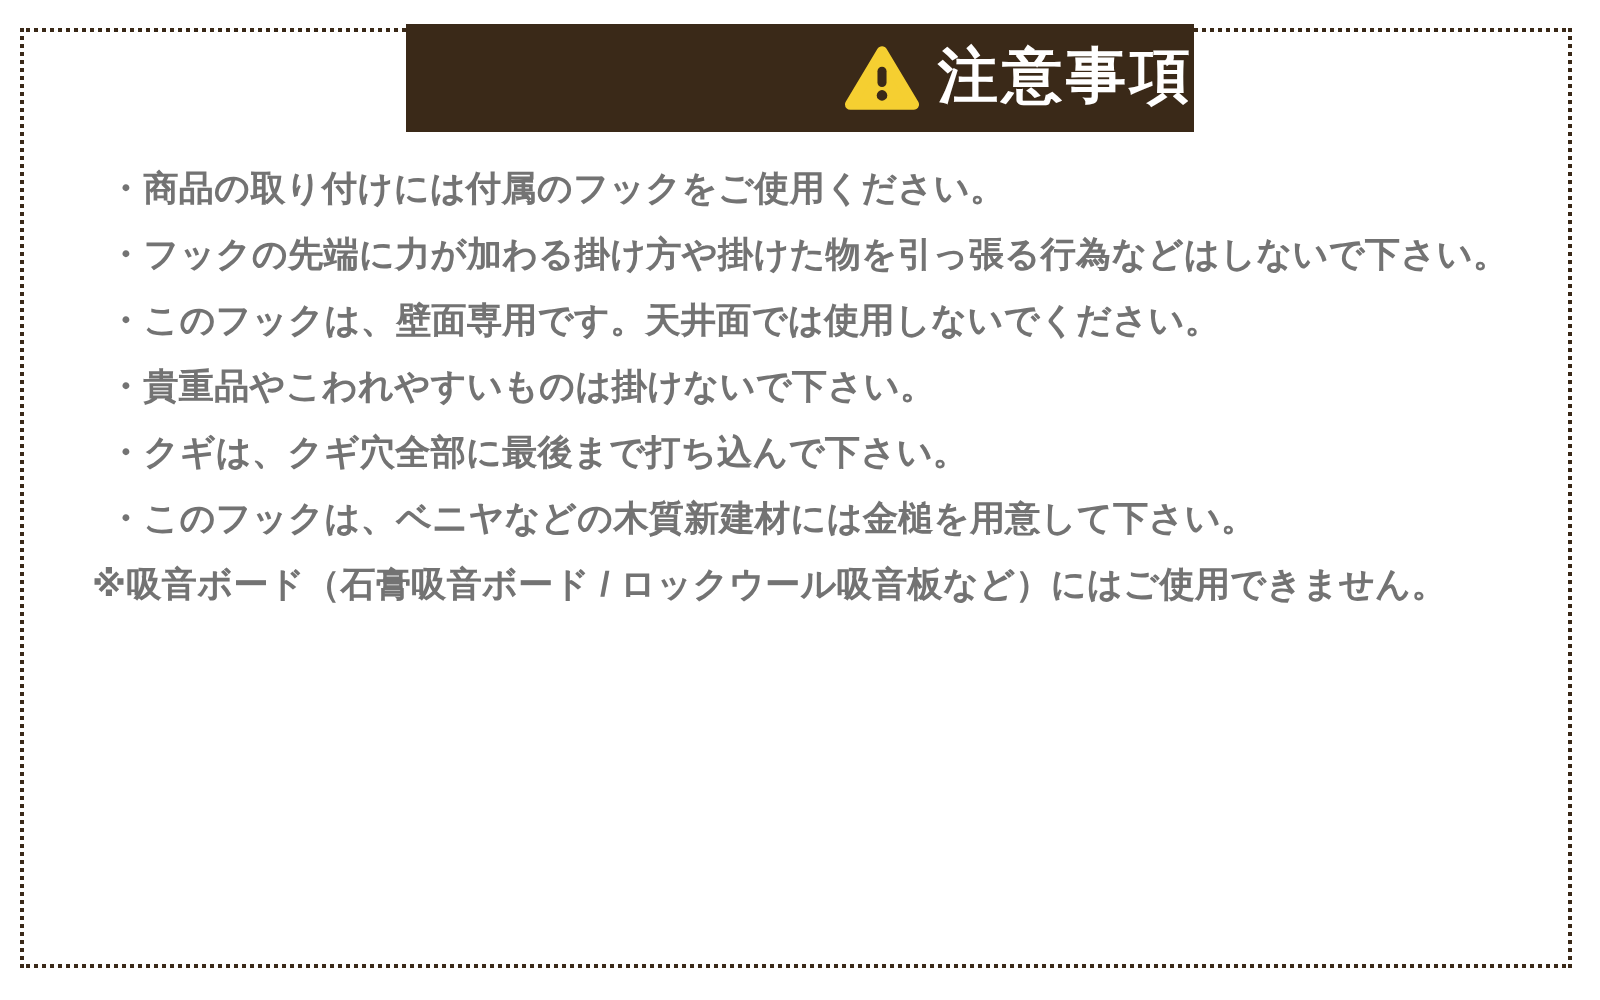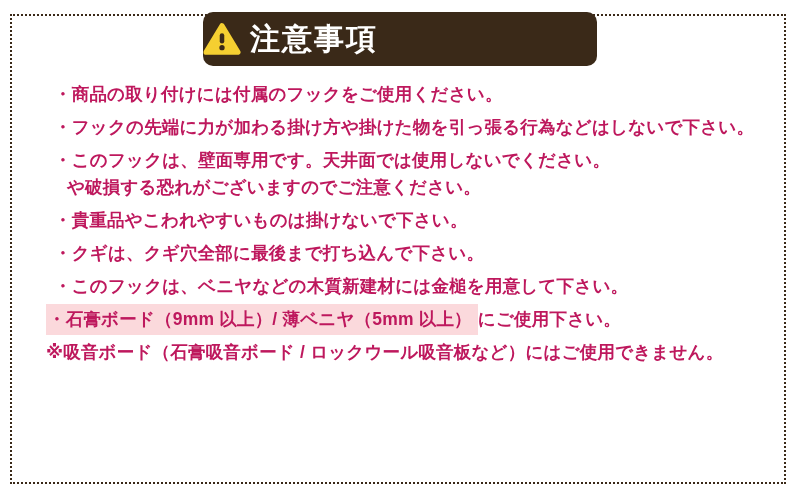--- a/index.html
+++ b/index.html
@@ -7,33 +7,33 @@
     position:relative;width:800px;height:500px;background:#ffffff;
     font-family:"Liberation Sans","DejaVu Sans",sans-serif;
     overflow:hidden;
   }
   .dotted-frame{
     position:absolute;left:10px;top:14px;width:776px;height:470px;
     border:2px dotted #3a2918;box-sizing:border-box;
   }
   .caution-header{
     position:absolute;left:203px;top:12px;width:394px;height:54px;
-    background:#3a2918;display:flex;align-items:center;justify-content:flex-start;
-    gap:9px;z-index:2;border-radius:10px;
+    background:#3a2918;display:flex;align-items:center;justify-content:flex-end;
+    gap:9px;z-index:2;
   }
   .caution-header .title{
     color:#ffffff;font-size:30px;font-weight:bold;letter-spacing:2px;
     line-height:1;
   }
   .warn-icon{width:38px;height:34px;display:block;}
   .content{
     position:absolute;left:54px;top:84px;width:712px;z-index:1;
   }
   .note-line{
-    font-size:17.5px;font-weight:bold;color:#be185d;line-height:21px;
+    font-size:17.5px;font-weight:bold;color:#737373;line-height:21px;
     margin-bottom:12px;white-space:nowrap;letter-spacing:0.2px;
   }
   .note-line .bullet{display:inline;}
   .note-cont{margin-top:-6px;padding-left:13px;}
   .note-star{margin-left:-8px;}
   .hl{
     background:#fbd9dc;
     padding:5px 6px 6px 2px;margin-left:-8px;
   }
 </style>
@@ -54,28 +54,26 @@
   </div>
 
   <div class="content">
 
     <div class="note-line"><span class="bullet">・</span><span>商品の取り付けには付属のフックをご使用ください。</span></div>
 
     <div class="note-line"><span class="bullet">・</span><span>フックの先端に力が加わる掛け方や掛けた物を引っ張る行為などはしないで下さい。</span></div>
 
     <div class="note-line"><span class="bullet">・</span><span>このフックは、壁面専用です。天井面では使用しないでください。</span></div>
 
-    <div class="note-line note-cont"><span>や破損する恐れがございますのでご注意ください。</span></div>
 
     <div class="note-line"><span class="bullet">・</span><span>貴重品やこわれやすいものは掛けないで下さい。</span></div>
 
 
     <div class="note-line"><span class="bullet">・</span><span>クギは、クギ穴全部に最後まで打ち込んで下さい。</span></div>
 
 
     <div class="note-line"><span class="bullet">・</span><span>このフックは、ベニヤなどの木質新建材には金槌を用意して下さい。</span></div>
 
-    <div class="note-line"><span class="hl"><span class="bullet">・</span><span>石膏ボード（9mm 以上）/ 薄ベニヤ（5mm 以上）</span></span><span>にご使用下さい。</span></div>
 
     <div class="note-line note-star"><span class="bullet">※</span><span>吸音ボード（石膏吸音ボード / ロックウール吸音板など）にはご使用できません。</span></div>
 
   </div>
 </div>
 
 </body></html>

